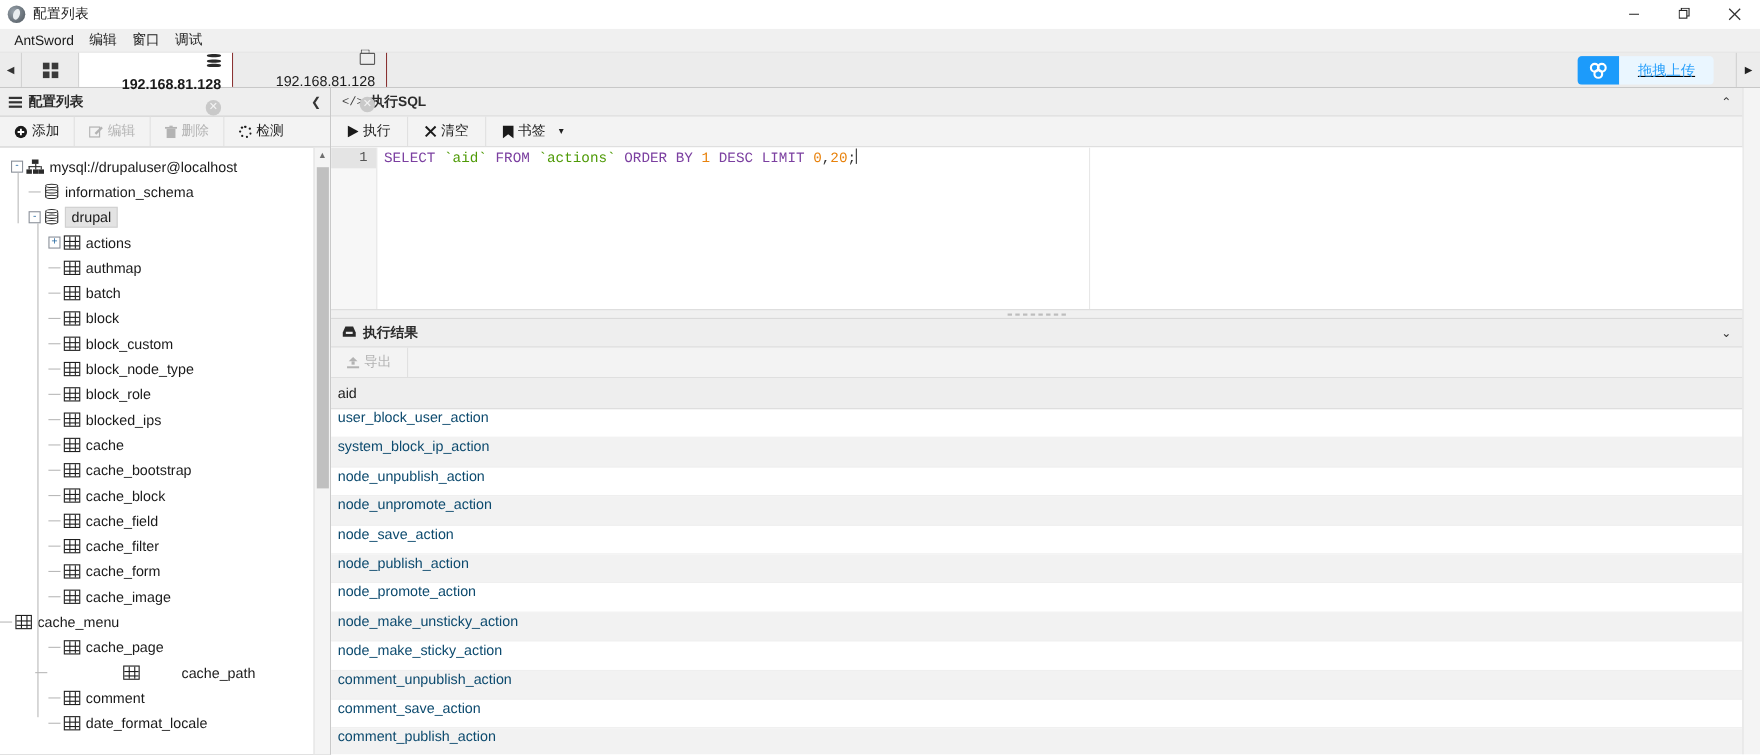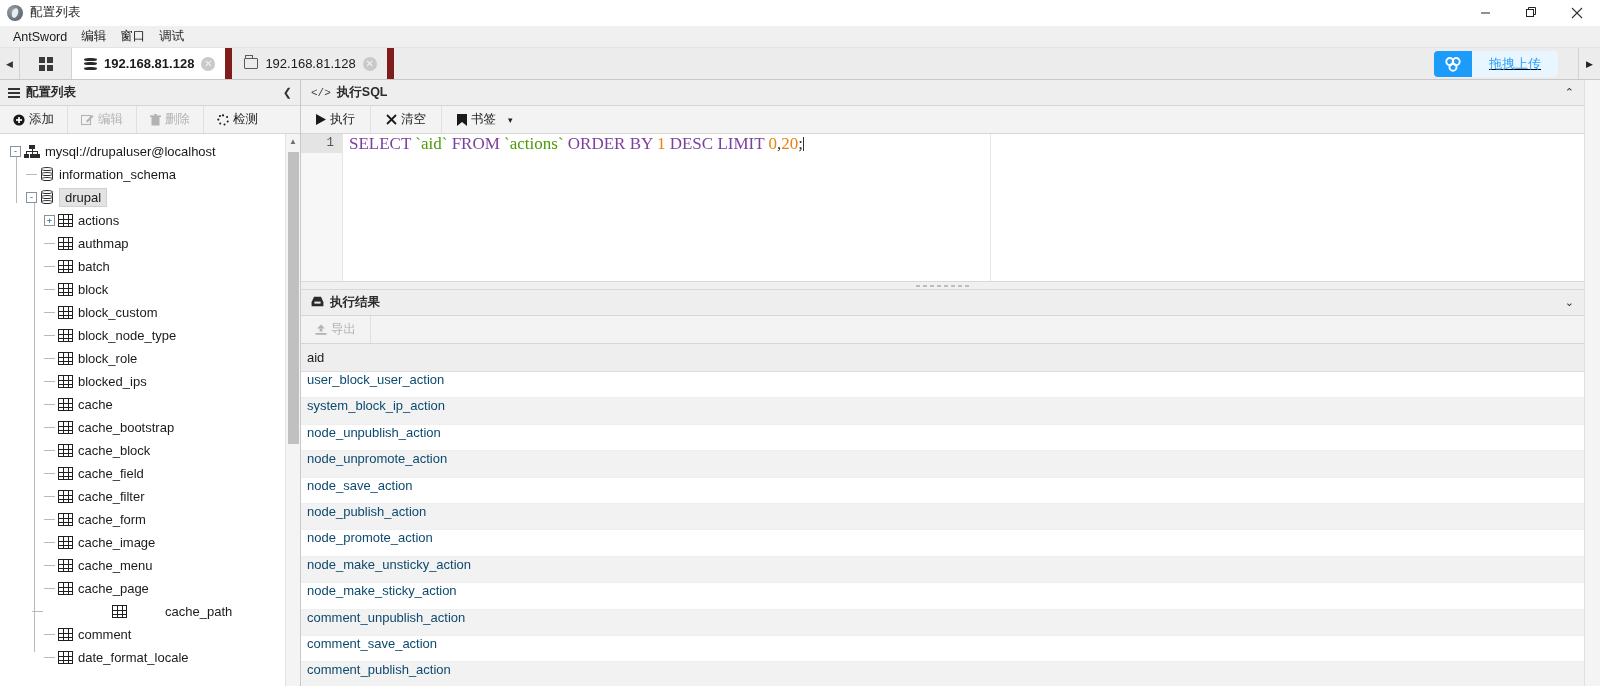--- a/index.html
+++ b/index.html
@@ -60,24 +60,24 @@
     background: #ececec; border-right: 1px solid #d2d2d2;
     color: #333; font-size: 9px;
   }
   .tab-home {
     width: 52px; display: flex; align-items: center; justify-content: center;
     background: #ececec; border-right: 1px solid #d2d2d2;
   }
   .grid-icon { display: grid; grid-template-columns: 6px 6px; grid-template-rows: 6px 6px; gap: 2px; }
   .grid-icon i { background: #3a3a3a; display: block; }
   .tab {
-    display: flex; align-items: center; gap: 7px;
+    display: flex; align-items: flex-end; gap: 7px;
     padding: 0 10px 0 12px; min-width: 140px;
-    border-right: 7px solid #7f1d1d;
-    background: #ececec; font-size: 13px; color: #1a1a1a;
+    border-right: 1px solid #7f1d1d;
+    background: #ececec; font-size: 13px; color: #1a1a1a; flex-direction: column;
   }
   .tab.active { background: #ffffff; }
   .tab .tab-label { white-space: nowrap; }
   .tab.active .tab-label { font-weight: bold; }
   .tab-close {
     margin-left: auto; width: 14px; height: 14px; border-radius: 50%;
     background: #c9c9c9; color: #f4f4f4; font-size: 10px; line-height: 14px;
     text-align: center; flex: none;
   }
   .db-icon { width: 13px; height: 14px; position: relative; flex: none; }
@@ -202,22 +202,22 @@
   .gutter {
     width: 42px; flex: none; background: #f7f7f7; border-right: 1px solid #e6e6e6;
     font-family: "Liberation Mono", "DejaVu Sans Mono", monospace;
     font-size: 12.5px; color: #7c7c7c; text-align: right;
   }
   .gutter .ln { height: 19px; line-height: 19px; padding-right: 8px; }
   .gutter .ln.active { background: #e4e4e4; color: #555; }
   .code-area { flex: 1; position: relative; }
   .code-line {
     height: 19px; line-height: 19px; padding-left: 6px;
-    font-family: Liberation Serif, serif;
-    font-size: 17px; white-space: pre;
+    font-family: Liberation Mono, monospace;
+    font-size: 13px; white-space: pre;
   }
   .kw { color: #7b3fa0; }
   .id { color: #4e9a06; }
   .num { color: #e8820c; }
   .pn { color: #333; }
   .caret { display: inline-block; width: 1px; height: 14px; background: #333; vertical-align: -2px; }
   .ruler { position: absolute; top: 0; bottom: 0; left: 647px; width: 1px; background: #e7e7e7; }
   .splitter {
     height: 9px; background: #f0f0f0; border-top: 1px solid #d9d9d9; border-bottom: 1px solid #d9d9d9;
     display: flex; align-items: center; justify-content: center; flex: none;
@@ -496,21 +496,21 @@
             <span style="width: 3px;"></span>
             <span class="tbl-icon"></span>
             <span class="lbl">cache_form</span>
           </div>
           <div class="tnode" style="padding-left: 44px;">
             <span class="elbow"></span>
             <span style="width: 3px;"></span>
             <span class="tbl-icon"></span>
             <span class="lbl">cache_image</span>
           </div>
-          <div class="tnode" style="padding-left: 44px;">
+          <div class="tnode" style="">
             <span class="elbow"></span>
             <span style="width: 3px;"></span>
             <span class="tbl-icon"></span>
             <span class="lbl">cache_menu</span>
           </div>
           <div class="tnode" style="padding-left: 44px;">
             <span class="elbow"></span>
             <span style="width: 3px;"></span>
             <span class="tbl-icon"></span>
             <span class="lbl">cache_page</span>

